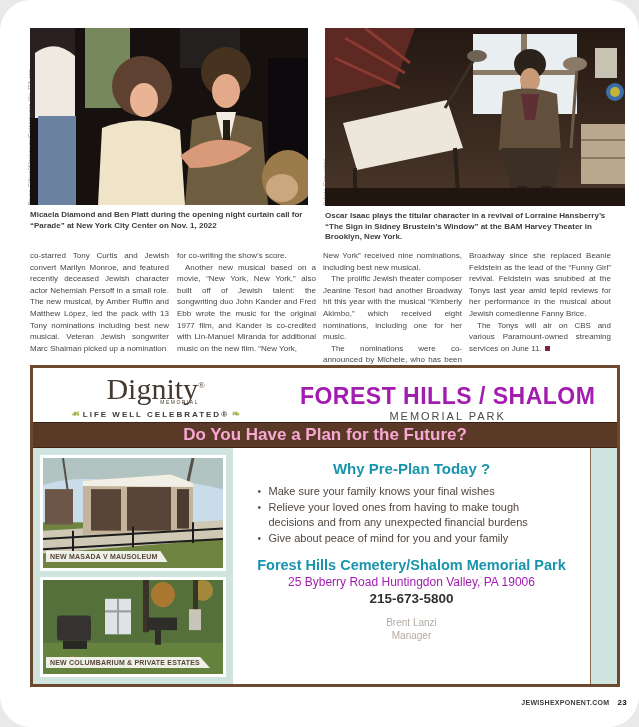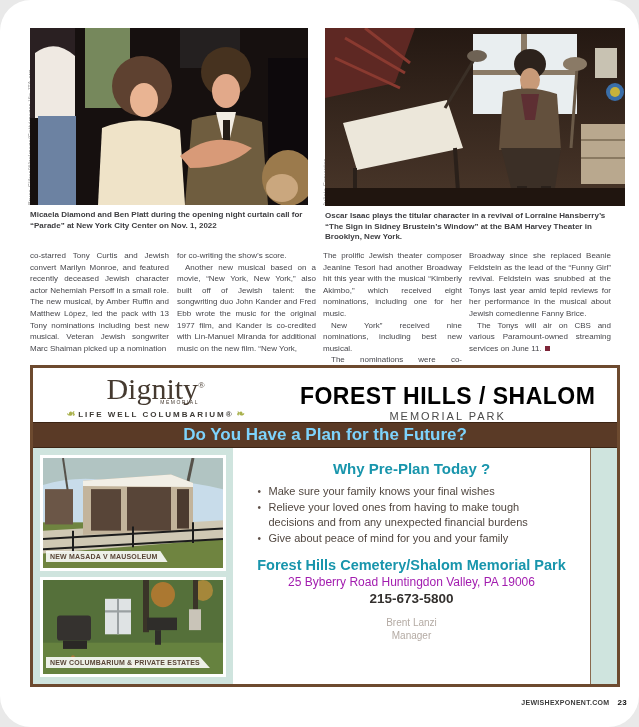--- a/index.html
+++ b/index.html
@@ -27,24 +27,24 @@
       border:3px solid #6d4a2f;box-sizing:border-box;background:#fff;
       display:flex;flex-direction:column;}
   .ad-header{height:58px;display:flex;align-items:center;}
   .brand{width:42%;text-align:center;position:relative;}
   .dignity-word{font-family:"Liberation Serif",serif;font-size:30px;color:#453a30;line-height:28px;}
   .dignity-word sup{font-size:9px;}
   .dignity-mem{display:block;font-size:5px;letter-spacing:1.5px;color:#453a30;margin-top:-4px;margin-left:48px;}
   .tagline{font-size:8px;font-weight:bold;letter-spacing:2px;color:#3d3a35;margin-top:3px;}
   .leaf{color:#a9b14c;font-size:10px;letter-spacing:0;}
   .park{flex:1;text-align:center;}
-  .park-title{font-size:23px;font-weight:800;letter-spacing:.5px;color:#000000;line-height:24px;margin-top:16px;}
+  .park-title{font-size:23px;font-weight:800;letter-spacing:.5px;color:#a21caf;line-height:24px;margin-top:16px;}
   .park-sub{font-size:11px;letter-spacing:2px;color:#4a4a4a;margin-top:2px;}
   .ad-banner{height:28px;background:#5a3a26;border-top:1px solid #3c2414;border-bottom:1px solid #3c2414;
-             color:#7dd3fc;font-size:17px;font-weight:bold;display:flex;align-items:center;justify-content:center;}
+             color:#f9a8d4;font-size:17px;font-weight:bold;display:flex;align-items:center;justify-content:center;}
   .ad-body{flex:1;display:flex;}
   .ad-photos{width:200px;background:#cfe4de;padding:7px;box-sizing:border-box;
              display:flex;flex-direction:column;gap:6px;}
   .ad-photo{background:#fff;padding:3px;flex:1;position:relative;}
   .ad-photo .ph{width:100%;height:100%;position:relative;overflow:hidden;}
   .ph-label{position:absolute;left:3px;bottom:6px;background:rgba(255,255,255,.88);
             font-size:7px;font-weight:bold;color:#5a4638;padding:2px 10px 2px 4px;
             clip-path:polygon(0 0,94% 0,100% 100%,0 100%);letter-spacing:.2px;}
   .ad-content{flex:1;text-align:center;padding:8px 12px 0 12px;color:#4c423c;}
   .why-title{color:#1895ac;font-size:15px;font-weight:bold;margin:4px 0 7px 0;}
@@ -136,36 +136,36 @@
   </figure>
 
   <div class="col c1">
     <p>co-starred Tony Curtis and Jewish convert Marilyn Monroe, and featured recently deceased Jewish character actor Nehemiah Persoff in a small role. The new musical, by Amber Ruffin and Matthew López, led the pack with 13 Tony nominations including best new musical. Veteran Jewish songwriter Marc Shaiman picked up a nomination</p>
   </div>
   <div class="col c2">
     <p>for co-writing the show’s score.</p>
     <p>Another new musical based on a movie, “New York, New York,” also built off of Jewish talent: the songwriting duo John Kander and Fred Ebb wrote the music for the original 1977 film, and Kander is co-credited with Lin-Manuel Miranda for additional music on the new film. “New York,</p>
   </div>
   <div class="col c3">
+    <p>New York” received nine nominations, including best new musical.</p>
     <p>The prolific Jewish theater composer Jeanine Tesori had another Broadway hit this year with the musical “Kimberly Akimbo,” which received eight nominations, including one for her music.</p>
-    <p>New York” received nine nominations, including best new musical.</p>
     <p>The nominations were co-announced by Michele, who has been the talk of</p>
   </div>
   <div class="col c4">
     <p>Broadway since she replaced Beanie Feldstein as the lead of the “Funny Girl” revival. Feldstein was snubbed at the Tonys last year amid tepid reviews for her performance in the musical about Jewish comedienne Fanny Brice.</p>
     <p><span>The Tonys will air on CBS and various Paramount-owned streaming services on June 11.</span><span class="endmark"></span></p>
   </div>
 
   <div class="ad">
     <div class="ad-header">
       <div class="brand">
         <span class="dignity-word"><span>Dignity</span><sup>®</sup></span>
         <span class="dignity-mem">MEMORIAL</span>
         <div class="tagline">
-          <span class="leaf">☙ </span><span>LIFE WELL COLUMBARIUM®</span><span class="leaf"> ❧</span>
+          <span class="leaf">☙ </span><span>LIFE WELL CELEBRATED®</span><span class="leaf"> ❧</span>
         </div>
       </div>
       <div class="park">
         <div class="park-title">FOREST HILLS / SHALOM</div>
         <div class="park-sub">MEMORIAL PARK</div>
       </div>
     </div>
     <div class="ad-banner">Do You Have a Plan for the Future?</div>
     <div class="ad-body">
       <div class="ad-photos">

